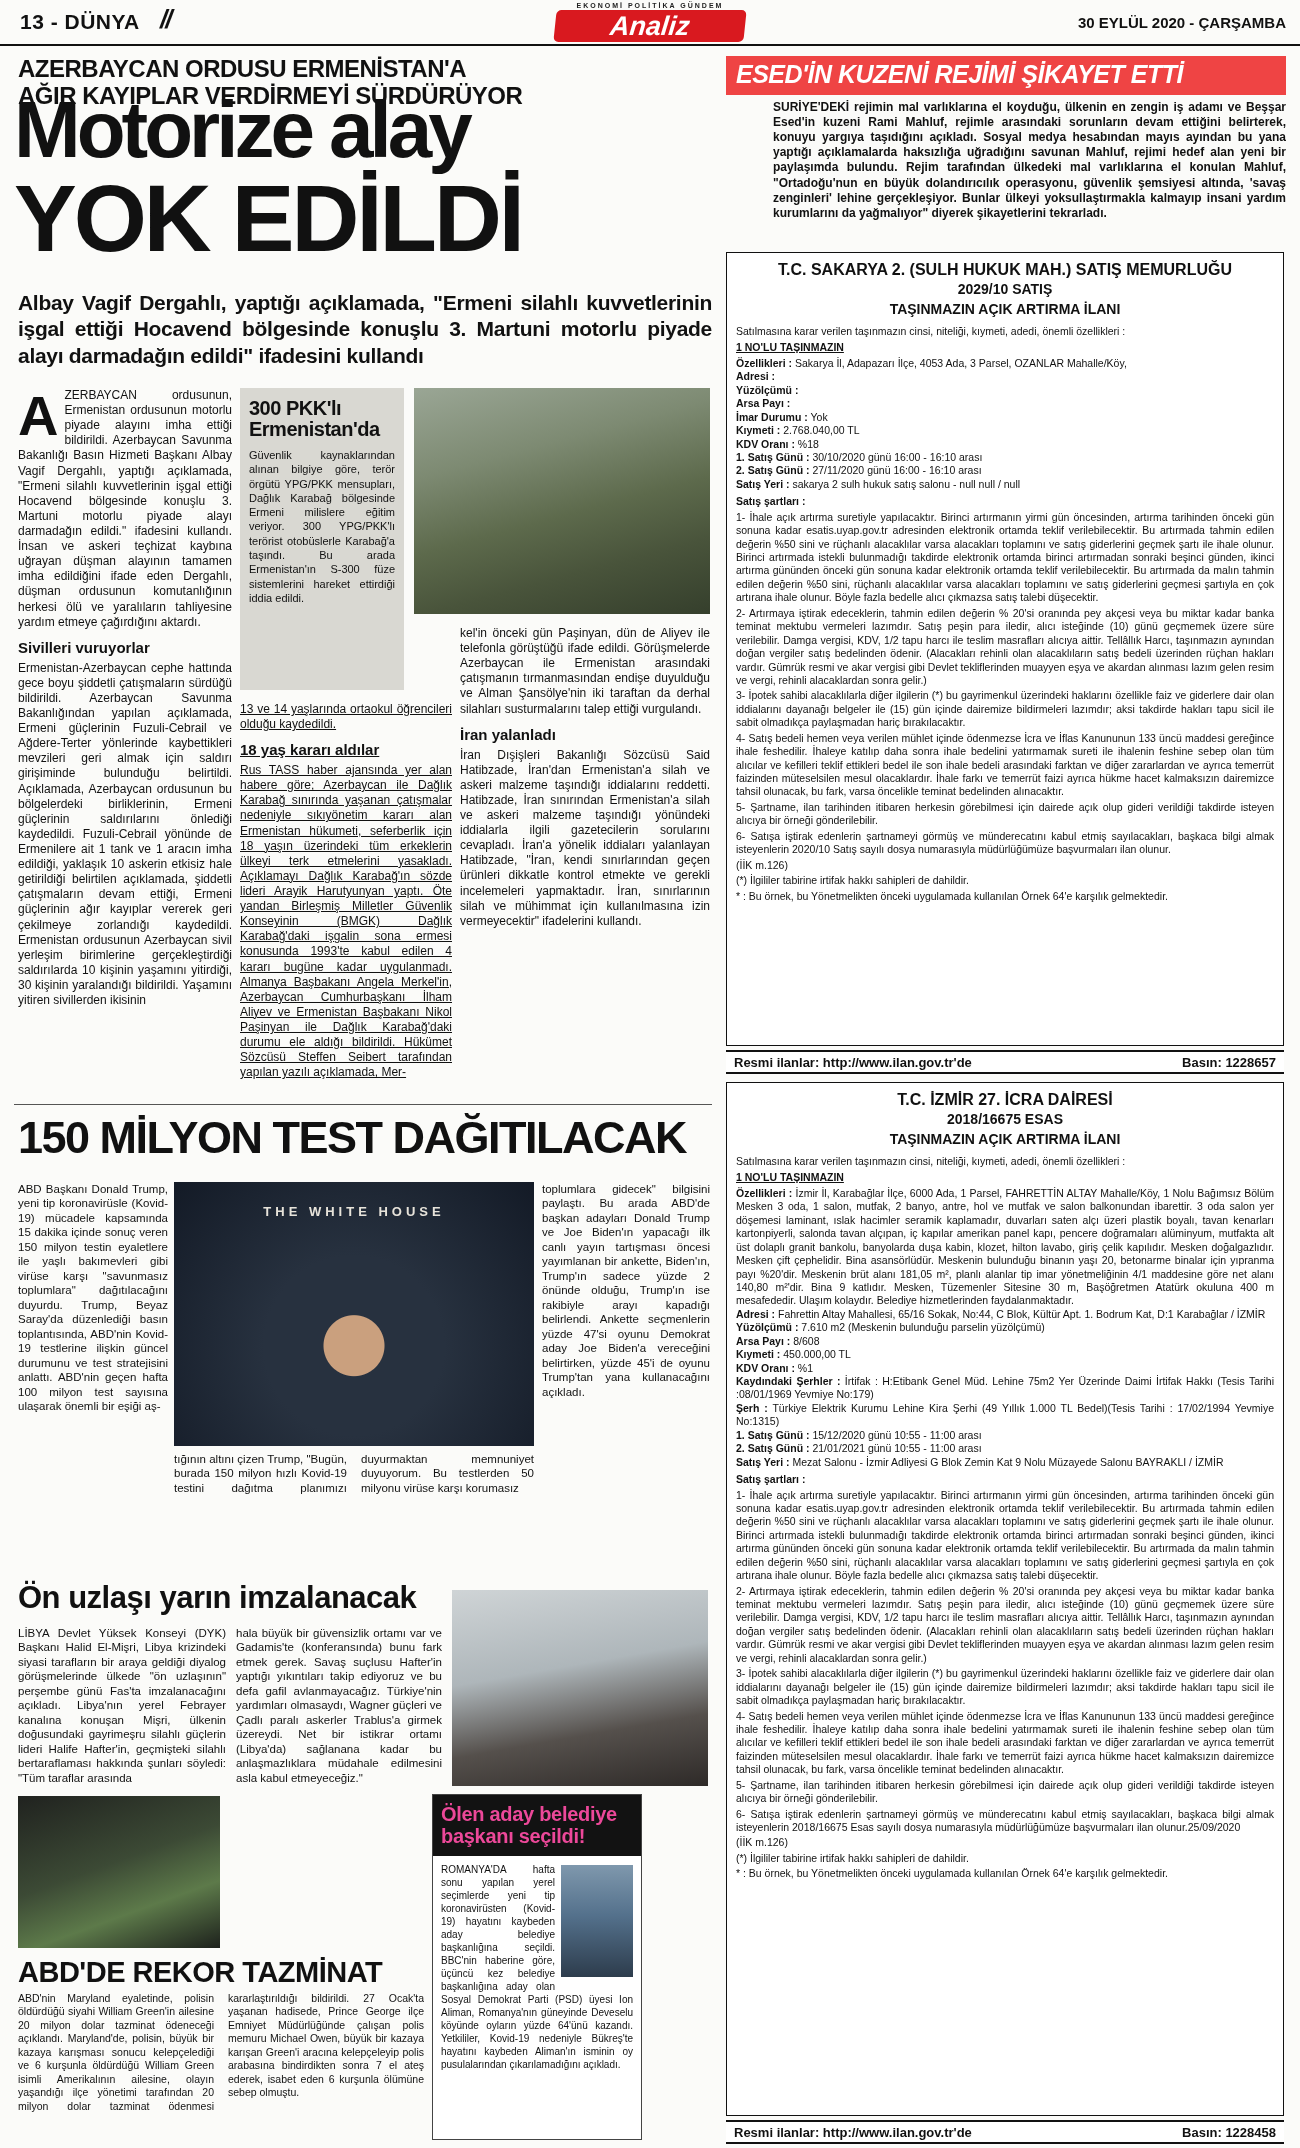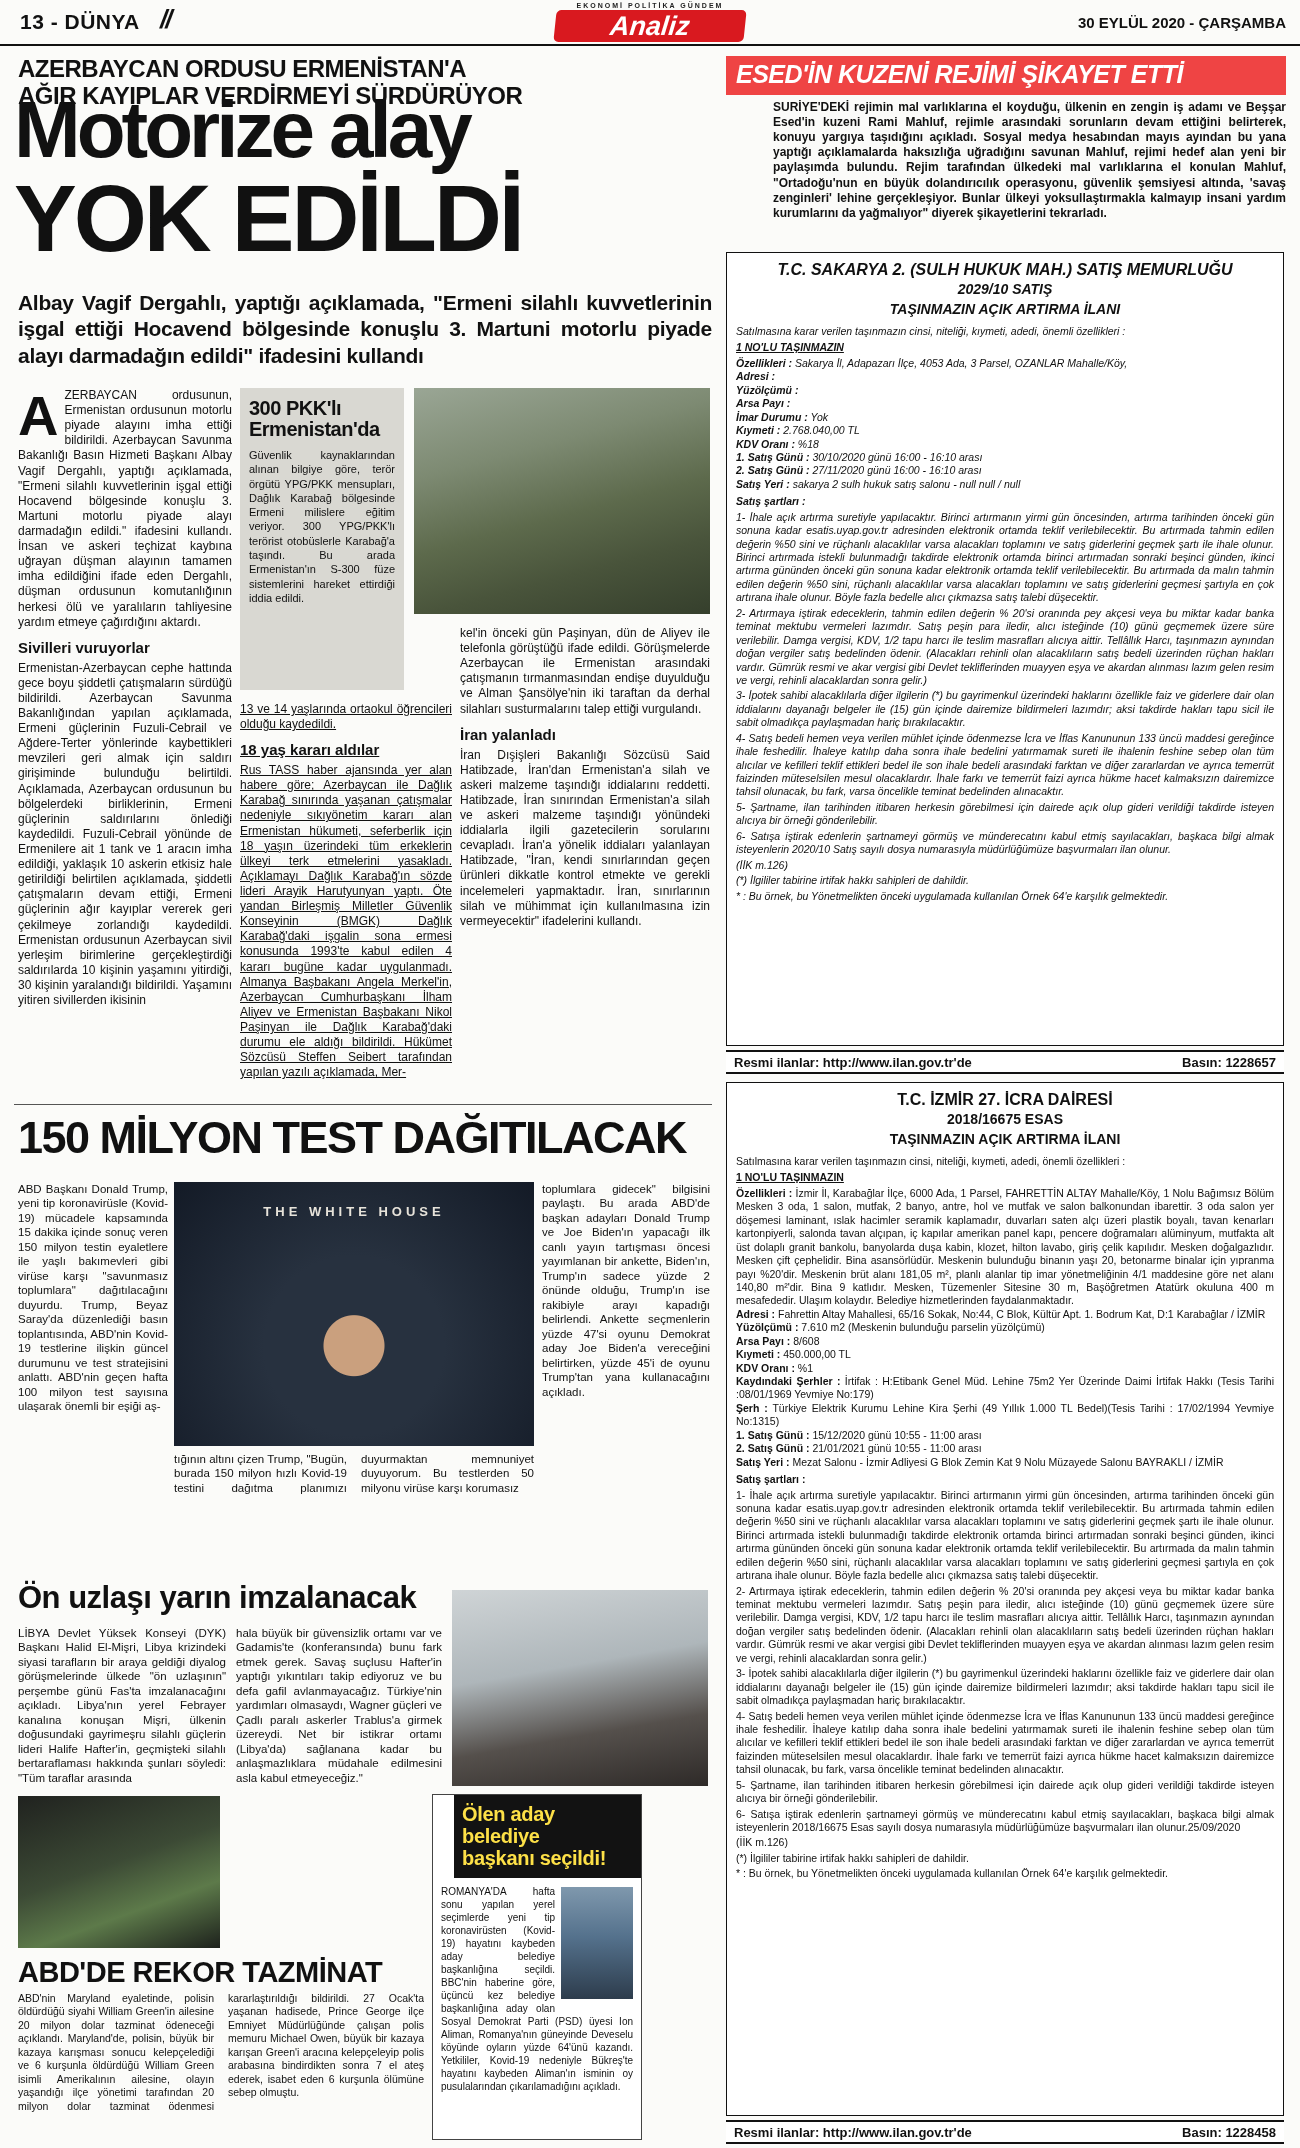--- a/index.html
+++ b/index.html
@@ -48,35 +48,35 @@
   .test-headline { position:absolute; left:18px; top:1112px; width:700px; font-size:45px; font-weight:900; letter-spacing:-1.5px; }
   .test-left { position:absolute; left:18px; top:1182px; width:150px; height:380px; overflow:hidden; font-size:11.5px; }
   .test-right { position:absolute; left:542px; top:1182px; width:168px; height:380px; overflow:hidden; font-size:11.5px; }
   .test-below { position:absolute; left:174px; top:1452px; width:360px; height:116px; overflow:hidden; column-count:2; column-gap:14px; font-size:11.5px; }
 
   .libya-headline { position:absolute; left:18px; top:1580px; font-size:31px; font-weight:900; letter-spacing:-.5px; }
   .libya-col1 { position:absolute; left:18px; top:1626px; width:208px; height:164px; overflow:hidden; font-size:11.5px; }
   .libya-col2 { position:absolute; left:236px; top:1626px; width:206px; height:164px; overflow:hidden; font-size:11.5px; }
 
   .mayor-box { position:absolute; left:432px; top:1794px; width:210px; height:346px; border:1px solid #444; background:#fff; overflow:hidden; }
-  .mayor-title { background:#121212; color:#fde047; font-size:20px; font-weight:900; line-height:1.1; padding:8px 8px 9px; letter-spacing:-.3px;margin-left:21px; }
+  .mayor-title { background:#121212; color:#ec4899; font-size:20px; font-weight:900; line-height:1.1; padding:8px 8px 9px; letter-spacing:-.3px; }
   .mayor-body { padding:7px 8px; font-size:10px; line-height:1.3; text-align:justify; }
   .photo-aliman { float:right; width:72px; height:112px; margin:2px 0 4px 6px;
     background:linear-gradient(180deg,#7f98ad 0%,#54718c 45%,#2d3c4c 100%); }
 
   .usa-headline { position:absolute; left:18px; top:1956px; font-size:29px; font-weight:900; letter-spacing:-.5px; }
   .usa-body { position:absolute; left:18px; top:1992px; width:406px; height:150px; overflow:hidden; column-count:2; column-gap:14px; font-size:10.5px; line-height:1.28; text-align:justify; }
 
   
   .esed-box { position:absolute; left:726px; top:56px; width:560px; }
   .esed-title { background:#ef4444; color:#fff; font-size:25px; font-weight:900; font-style:italic; padding:4px 10px 6px; letter-spacing:-.5px; }
   .esed-body { margin-top:5px; font-size:12px; font-weight:700; line-height:1.26; text-align:justify;margin-left:47px; }
 
   .notice { position:absolute; left:726px; width:558px; border:1px solid #111; background:#fff; padding:7px 9px; overflow:hidden; font-size:10.5px; line-height:1.28; }
-  .notice1 { top:252px; height:794px;font-style:italic; }
+  .notice1 { top:252px; height:794px; }
   .notice2 { top:1082px; height:1034px; }
   .notice-court { text-align:center; font-size:16px; font-weight:800; line-height:1.2; }
   .notice-file { text-align:center; font-size:14px; font-weight:800; margin-top:2px; }
   .notice-title { text-align:center; font-size:14px; font-weight:800; margin:2px 0 6px; }
   .notice-intro { margin-bottom:2px; }
   .notice-sub { font-weight:800; text-decoration:underline; margin:3px 0 2px; }
   .field { text-align:justify; }
   .flabel { font-weight:800; }
   .sartlari { font-weight:800; margin-top:4px; }
   .term { text-align:justify; margin-top:2px; }

